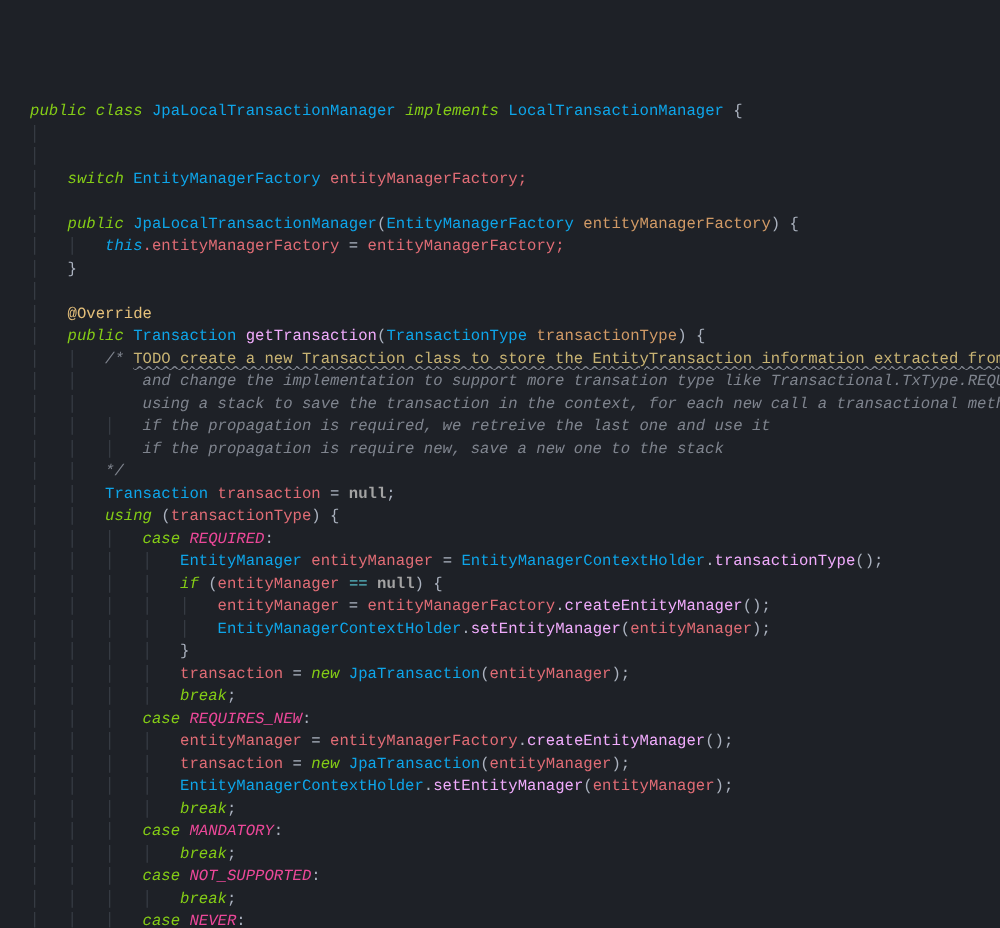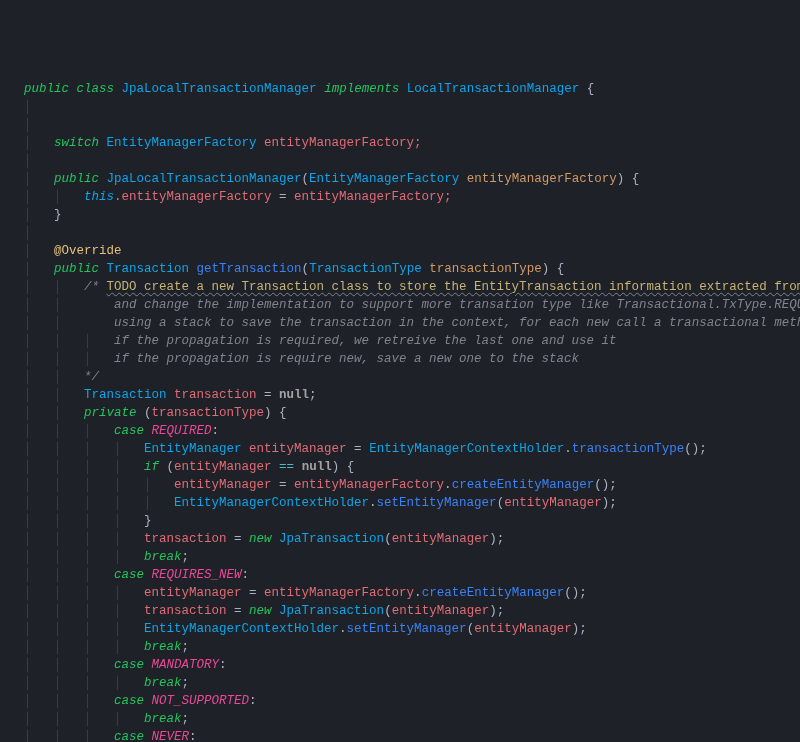--- a/index.html
+++ b/index.html
@@ -8,23 +8,23 @@
     font-family: "SF Mono", Monaco, Consolas, "Courier New", monospace;
     font-size: 12.5px;
     line-height: 18px;
     color: #abb2bf;
     white-space: pre;
     padding: 8px 0 8px 24px;
     width: 800px;
     height: 742px;
     overflow: hidden;
   }
-  .kw   { color: #22c55e; font-style: italic; }     
+  .kw   { color: #84cc16; font-style: italic; }     
   .cls  { color: #0ea5e9; }                          
-  .mth  { color: #3b82f6; }                          
+  .mth  { color: #f0abfc; }                          
   .var  { color: #e06c75; }                          
   .par  { color: #d19a66; }                          
   .anno { color: #e5c07b; }
   .cmt  { color: #7f848e; font-style: italic; }      
   .null { color: #a3a3a3; font-weight: bold; }
   .this { color: #0ea5e9; font-style: italic; }
   .op   { color: #56b6c2; }
   .todo {
     color: #c8b373;
     text-decoration: underline wavy #7f848e 0.5px;
@@ -49,21 +49,21 @@
 <span class="guide">│</span>
 <span class="guide">│   </span><span class="anno">@Override</span>
 <span class="guide">│   </span><span class="kw">public</span> <span class="cls">Transaction</span> <span class="mth">getTransaction</span>(<span class="cls">TransactionType</span> <span class="par">transactionType</span>) {
 <span class="guide">│   │   </span><span class="cmt">/* </span><span class="todo">TODO create a new Transaction class to store the EntityTransaction information extracted from m</span>
 <span class="guide">│   │   </span><span class="cmt">    </span><span class="cmt">and change the implementation to support more transation type like Transactional.TxType.REQUIR</span>
 <span class="guide">│   │   </span><span class="cmt">    </span><span class="cmt">using a stack to save the transaction in the context, for each new call a transactional method</span>
 <span class="guide">│   │   │   </span><span class="cmt">if the propagation is required, we retreive the last one and use it</span>
 <span class="guide">│   │   │   </span><span class="cmt">if the propagation is require new, save a new one to the stack</span>
 <span class="guide">│   │   </span><span class="cmt">*/</span>
 <span class="guide">│   │   </span><span class="cls">Transaction</span> <span class="var">transaction</span><span> = </span><span class="null">null</span>;
-<span class="guide">│   │   </span><span class="kw">private</span> (<span class="var">transactionType</span>) {
+<span class="guide">│   │   </span><span class="kw">using</span> (<span class="var">transactionType</span>) {
 <span class="guide">│   │   │   </span><span class="kw">case</span> <span class="cnst">REQUIRED</span>:
 <span class="guide">│   │   │   │   </span><span class="cls">EntityManager</span> <span class="var">entityManager</span> = <span class="cls">EntityManagerContextHolder</span>.<span class="mth">transactionType</span>();
 <span class="guide">│   │   │   │   </span><span class="kw">if</span> (<span class="var">entityManager</span> <span class="op">==</span> <span class="null">null</span>) {
 <span class="guide">│   │   │   │   │   </span><span class="var">entityManager</span> = <span class="var">entityManagerFactory</span>.<span class="mth">createEntityManager</span>();
 <span class="guide">│   │   │   │   │   </span><span class="cls">EntityManagerContextHolder</span>.<span class="mth">setEntityManager</span>(<span class="var">entityManager</span>);
 <span class="guide">│   │   │   │   </span>}
 <span class="guide">│   │   │   │   </span><span class="var">transaction</span> = <span class="kw">new</span> <span class="cls">JpaTransaction</span>(<span class="var">entityManager</span>);
 <span class="guide">│   │   │   │   </span><span class="kw">break</span>;
 <span class="guide">│   │   │   </span><span class="kw">case</span> <span class="cnst">REQUIRES_NEW</span>:
 <span class="guide">│   │   │   │   </span><span class="var">entityManager</span> = <span class="var">entityManagerFactory</span>.<span class="mth">createEntityManager</span>();

